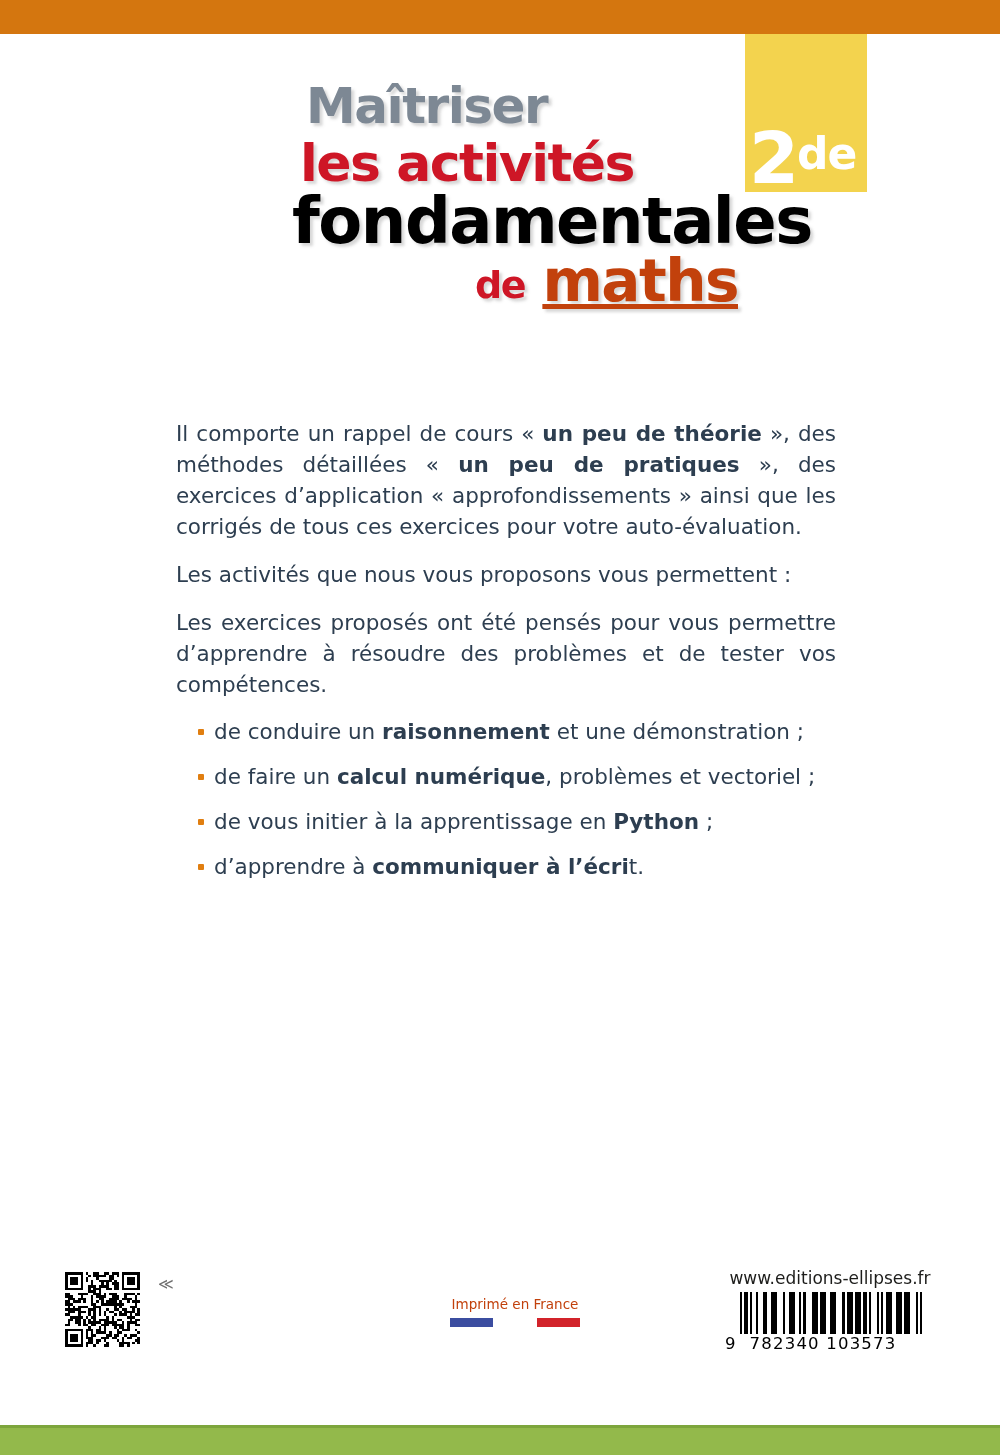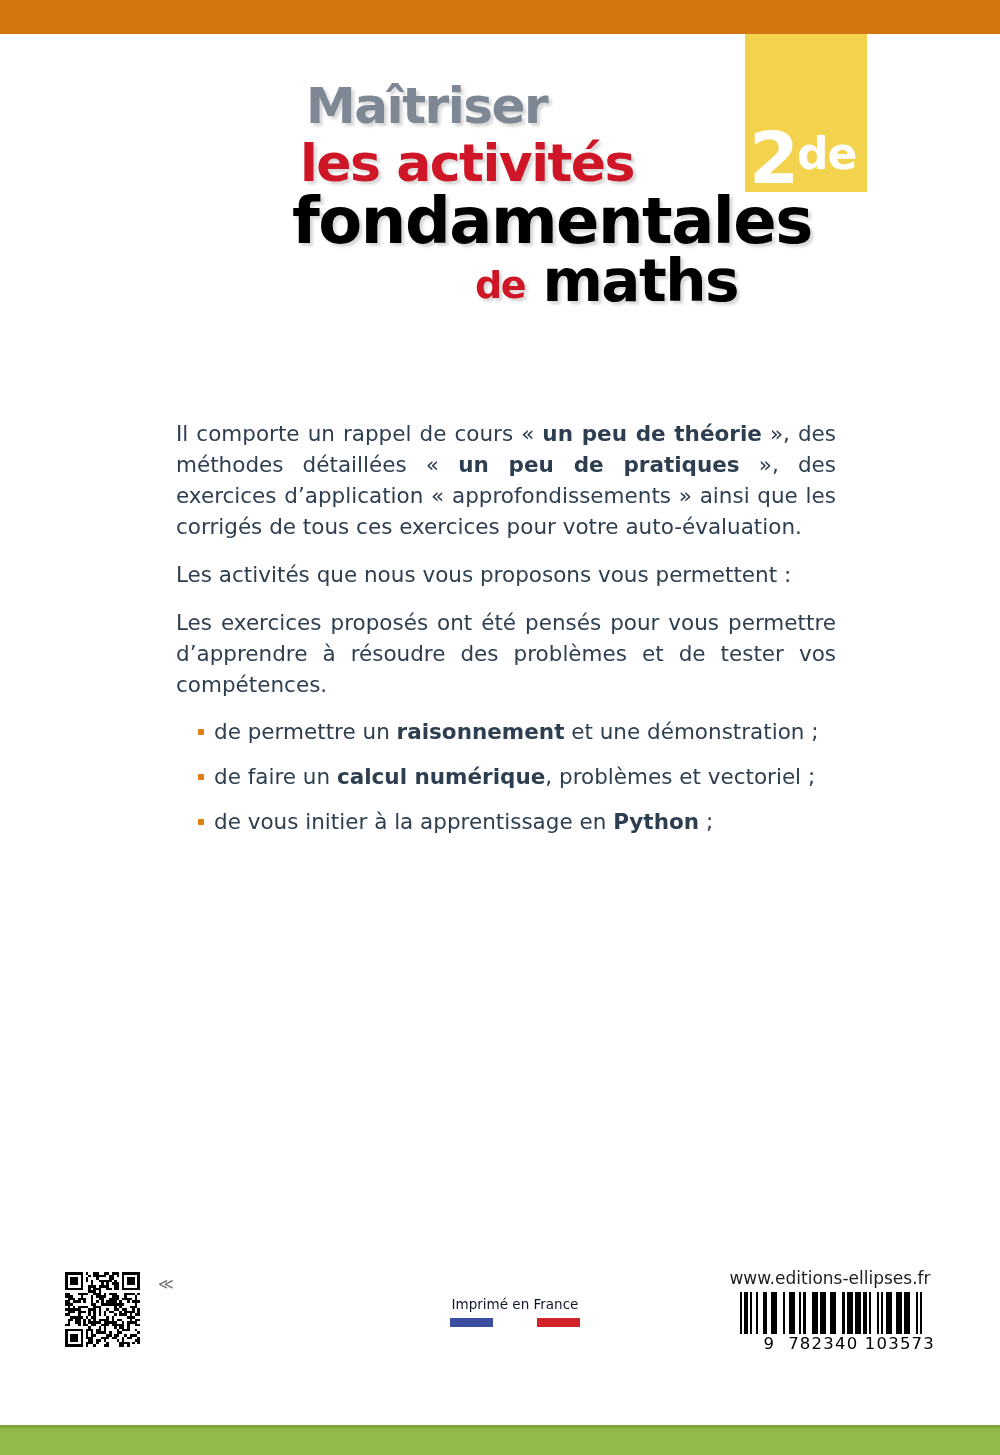--- a/index.html
+++ b/index.html
@@ -106,22 +106,23 @@
     text-align: right;
     padding-right: 12px;
   }
   .t4 .de {
     color: #ce1626;
     font-size: 38px;
     position: relative;
     top: -3px;
   }
   .t4 .maths {
-    color: #000000;
+    color: #c2410c;
     font-size: 58px;
+    text-decoration: underline;
   }
 
   
   .body-copy {
     position: absolute;
     left: 176px; top: 418px;
     width: 660px;
     color: #2d3e50;
     font-family: "DejaVu Sans", sans-serif;
     font-size: 21.5px;
@@ -179,21 +180,21 @@
     color: #6f6f6f;
     font-size: 15px;
     line-height: 16px;
   }
 
   .imprime {
     position: absolute;
     left: 450px; top: 1296px;
     width: 130px;
     text-align: center;
-    color: #0f172a;
+    color: #c2410c;
     font-family: "DejaVu Sans", sans-serif;
     font-size: 13.5px;
     line-height: 16px;
   }
   .flag {
     position: absolute;
     left: 450px; top: 1318px;
     width: 130px;
     height: 9px;
     display: flex;
@@ -219,21 +220,21 @@
     height: 42px;
     display: flex;
     align-items: flex-end;
     background: #ffffff;
   }
   .barcode .bar { background: #000000; height: 100%; }
   .isbn {
     position: absolute;
     left: 725px; top: 1334px;
     width: 210px;
-    text-align: right;
+    text-align: left;
     color: #000000;
     font-family: "DejaVu Sans", sans-serif;
     font-size: 16.5px;
     letter-spacing: 1.2px;
     line-height: 20px;
   }
 </style>
 </head>
 <body>
 
@@ -261,27 +262,30 @@
 
 
     <p class="para para-justify"><span>Il comporte un rappel de cours « </span><b>un peu de théorie</b><span> », des méthodes détaillées « </span><b>un peu de pratiques</b><span> », des exercices d’application « approfondissements » ainsi que les corrigés de tous ces exercices pour votre auto-évaluation.</span></p>
 
     <p class="para">Les activités que nous vous proposons vous permettent :</p>
 
     <p class="para para-justify">Les exercices proposés ont été pensés pour vous permettre d’apprendre à résoudre des problèmes et de tester vos compétences.</p>
 
     <ul class="bullets">
       <li>
-        <span class="dot"></span><span>de permettre un </span><b>raisonnement</b><span> et une démonstration ;</span>
+        <span class="dot"></span><span>de conduire un </span><b>raisonnement</b><span> et une démonstration ;</span>
       </li>
       <li>
         <span class="dot"></span><span>de faire un </span><b>calcul numérique</b><span>, problèmes et vectoriel ;</span>
       </li>
       <li>
         <span class="dot"></span><span>de vous initier à la apprentissage en </span><b>Python</b><span> ;</span>
+      </li>
+      <li>
+        <span class="dot"></span><span>d’apprendre à </span><b>communiquer à l’écri</b><span>t.</span>
       </li>
     </ul>
 
   </div>
 
   <div class="qr">
     <svg width="75" height="75" viewBox="0 0 29 29" shape-rendering="crispEdges">
       <rect width="29" height="29" fill="#ffffff"></rect>
       <g fill="#000000" id="qr-modules">
           <rect x="0" y="0" width="1" height="1"></rect>

